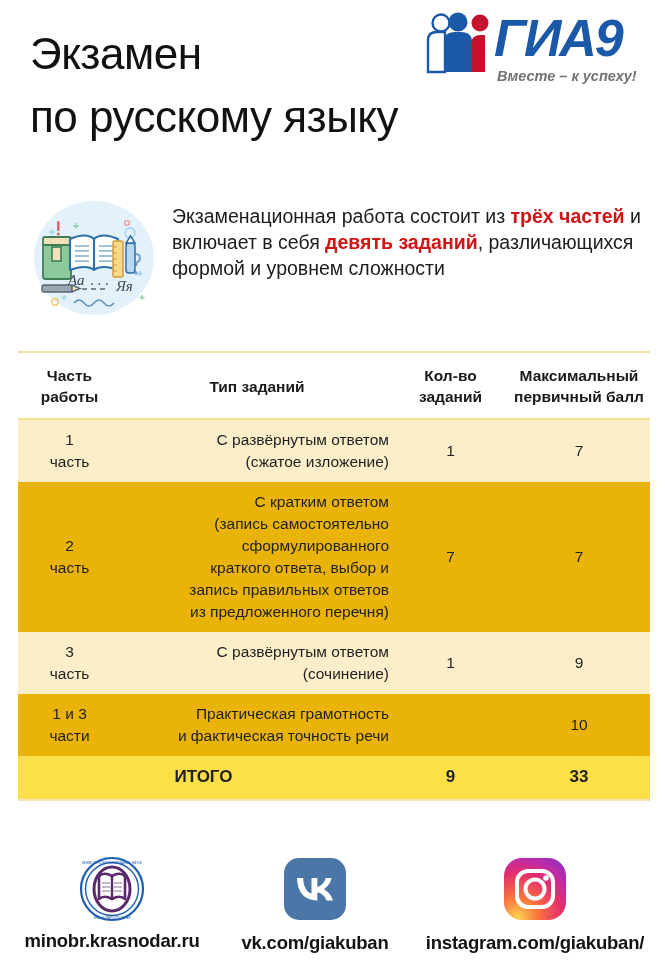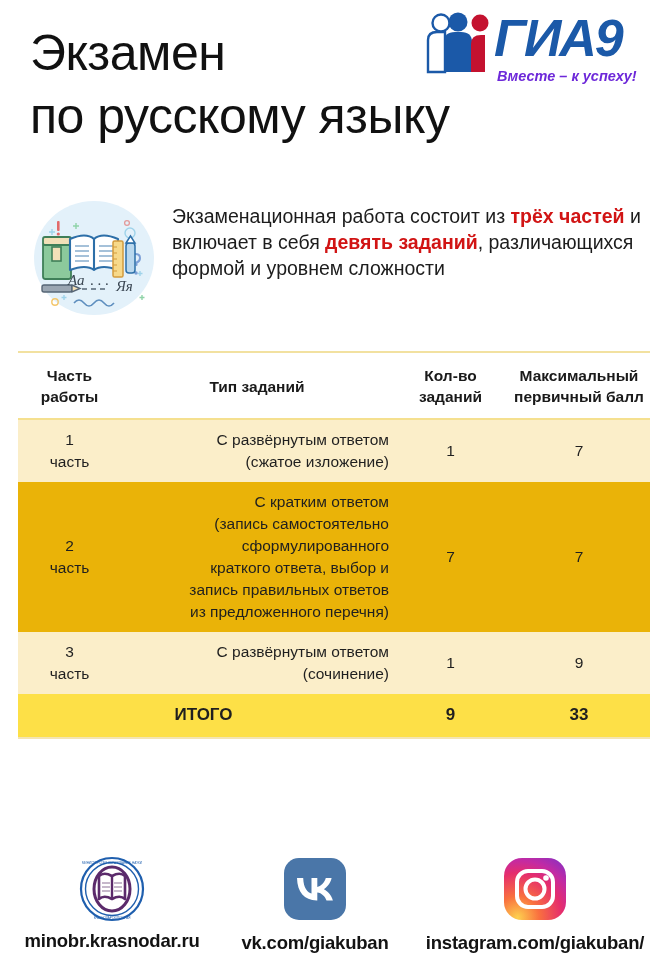--- a/index.html
+++ b/index.html
@@ -21,21 +21,21 @@
     position: relative;
     height: 185px;
   }
   .title-block {
     position: absolute;
     left: 30px;
     top: 22px;
     width: 420px;
   }
   .title-line {
-    font-size: 50px;
+    font-size: 44px;
     line-height: 63px;
     font-weight: 400;
     letter-spacing: -0.5px;
     color: #111111;
     white-space: nowrap;
   }
 
   
   .logo {
     position: absolute;
@@ -57,21 +57,21 @@
     color: #1b59a8;
     font-family: "Liberation Sans", sans-serif;
   }
   .logo-slogan {
     position: absolute;
     left: 75px;
     top: 60px;
     font-size: 14.5px;
     font-weight: 700;
     font-style: italic;
-    color: #6d28d9;
+    color: #737373;
     white-space: nowrap;
   }
 
   
   .intro {
     position: relative;
     height: 140px;
   }
   .intro-badge {
     position: absolute;
@@ -351,20 +351,32 @@
           <div>часть</div>
         </td>
         <td class="cell-type">
             <div>С развёрнутым ответом</div>
             <div>(сочинение)</div>
           </td>
         <td class="cell-num">1</td>
         <td class="cell-num">9</td>
       </tr>
 
+      <tr class="plain">
+        <td class="cell-part">
+          <div>1 и 3</div>
+          <div>части</div>
+        </td>
+        <td class="cell-type">
+            <div>Практическая грамотность</div>
+            <div>и фактическая точность речи</div>
+          </td>
+        <td class="cell-num"></td>
+        <td class="cell-num">10</td>
+      </tr>
 
       <tr class="total">
         <td class="total-label" colspan="2">ИТОГО</td>
         <td class="cell-num">9</td>
         <td class="cell-num">33</td>
       </tr>
 
     </tbody>
   </table>
 </div>

